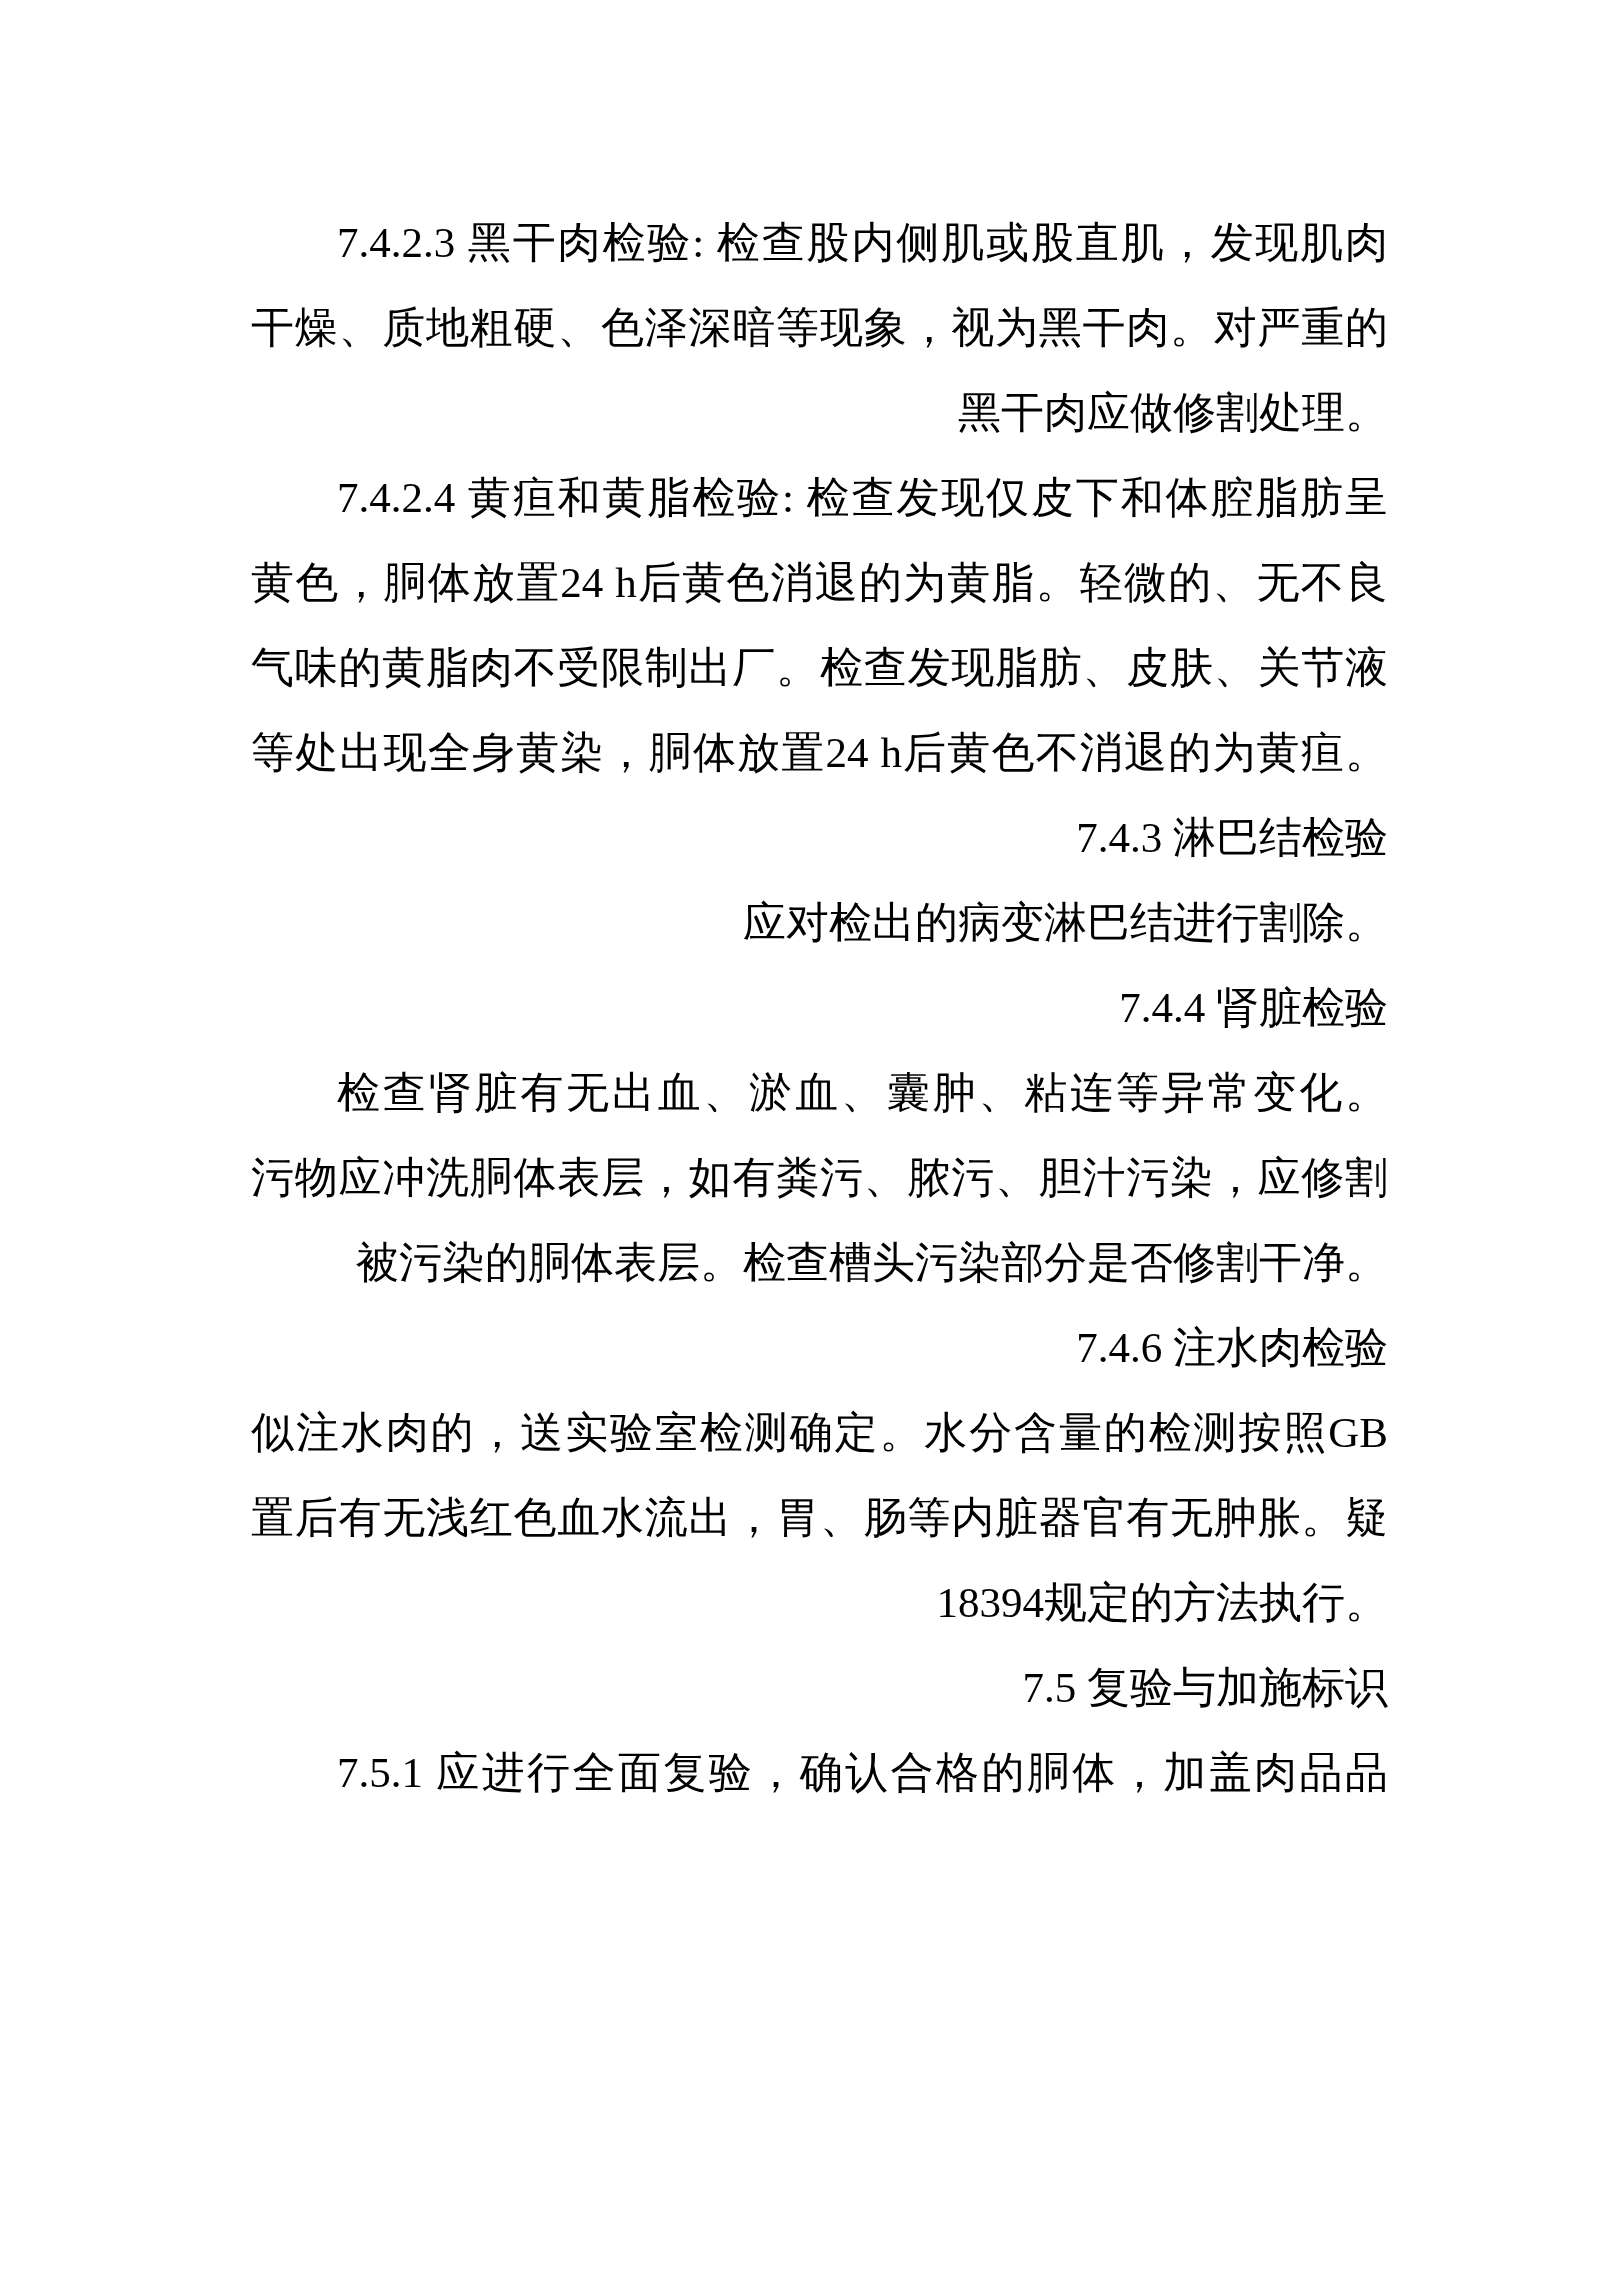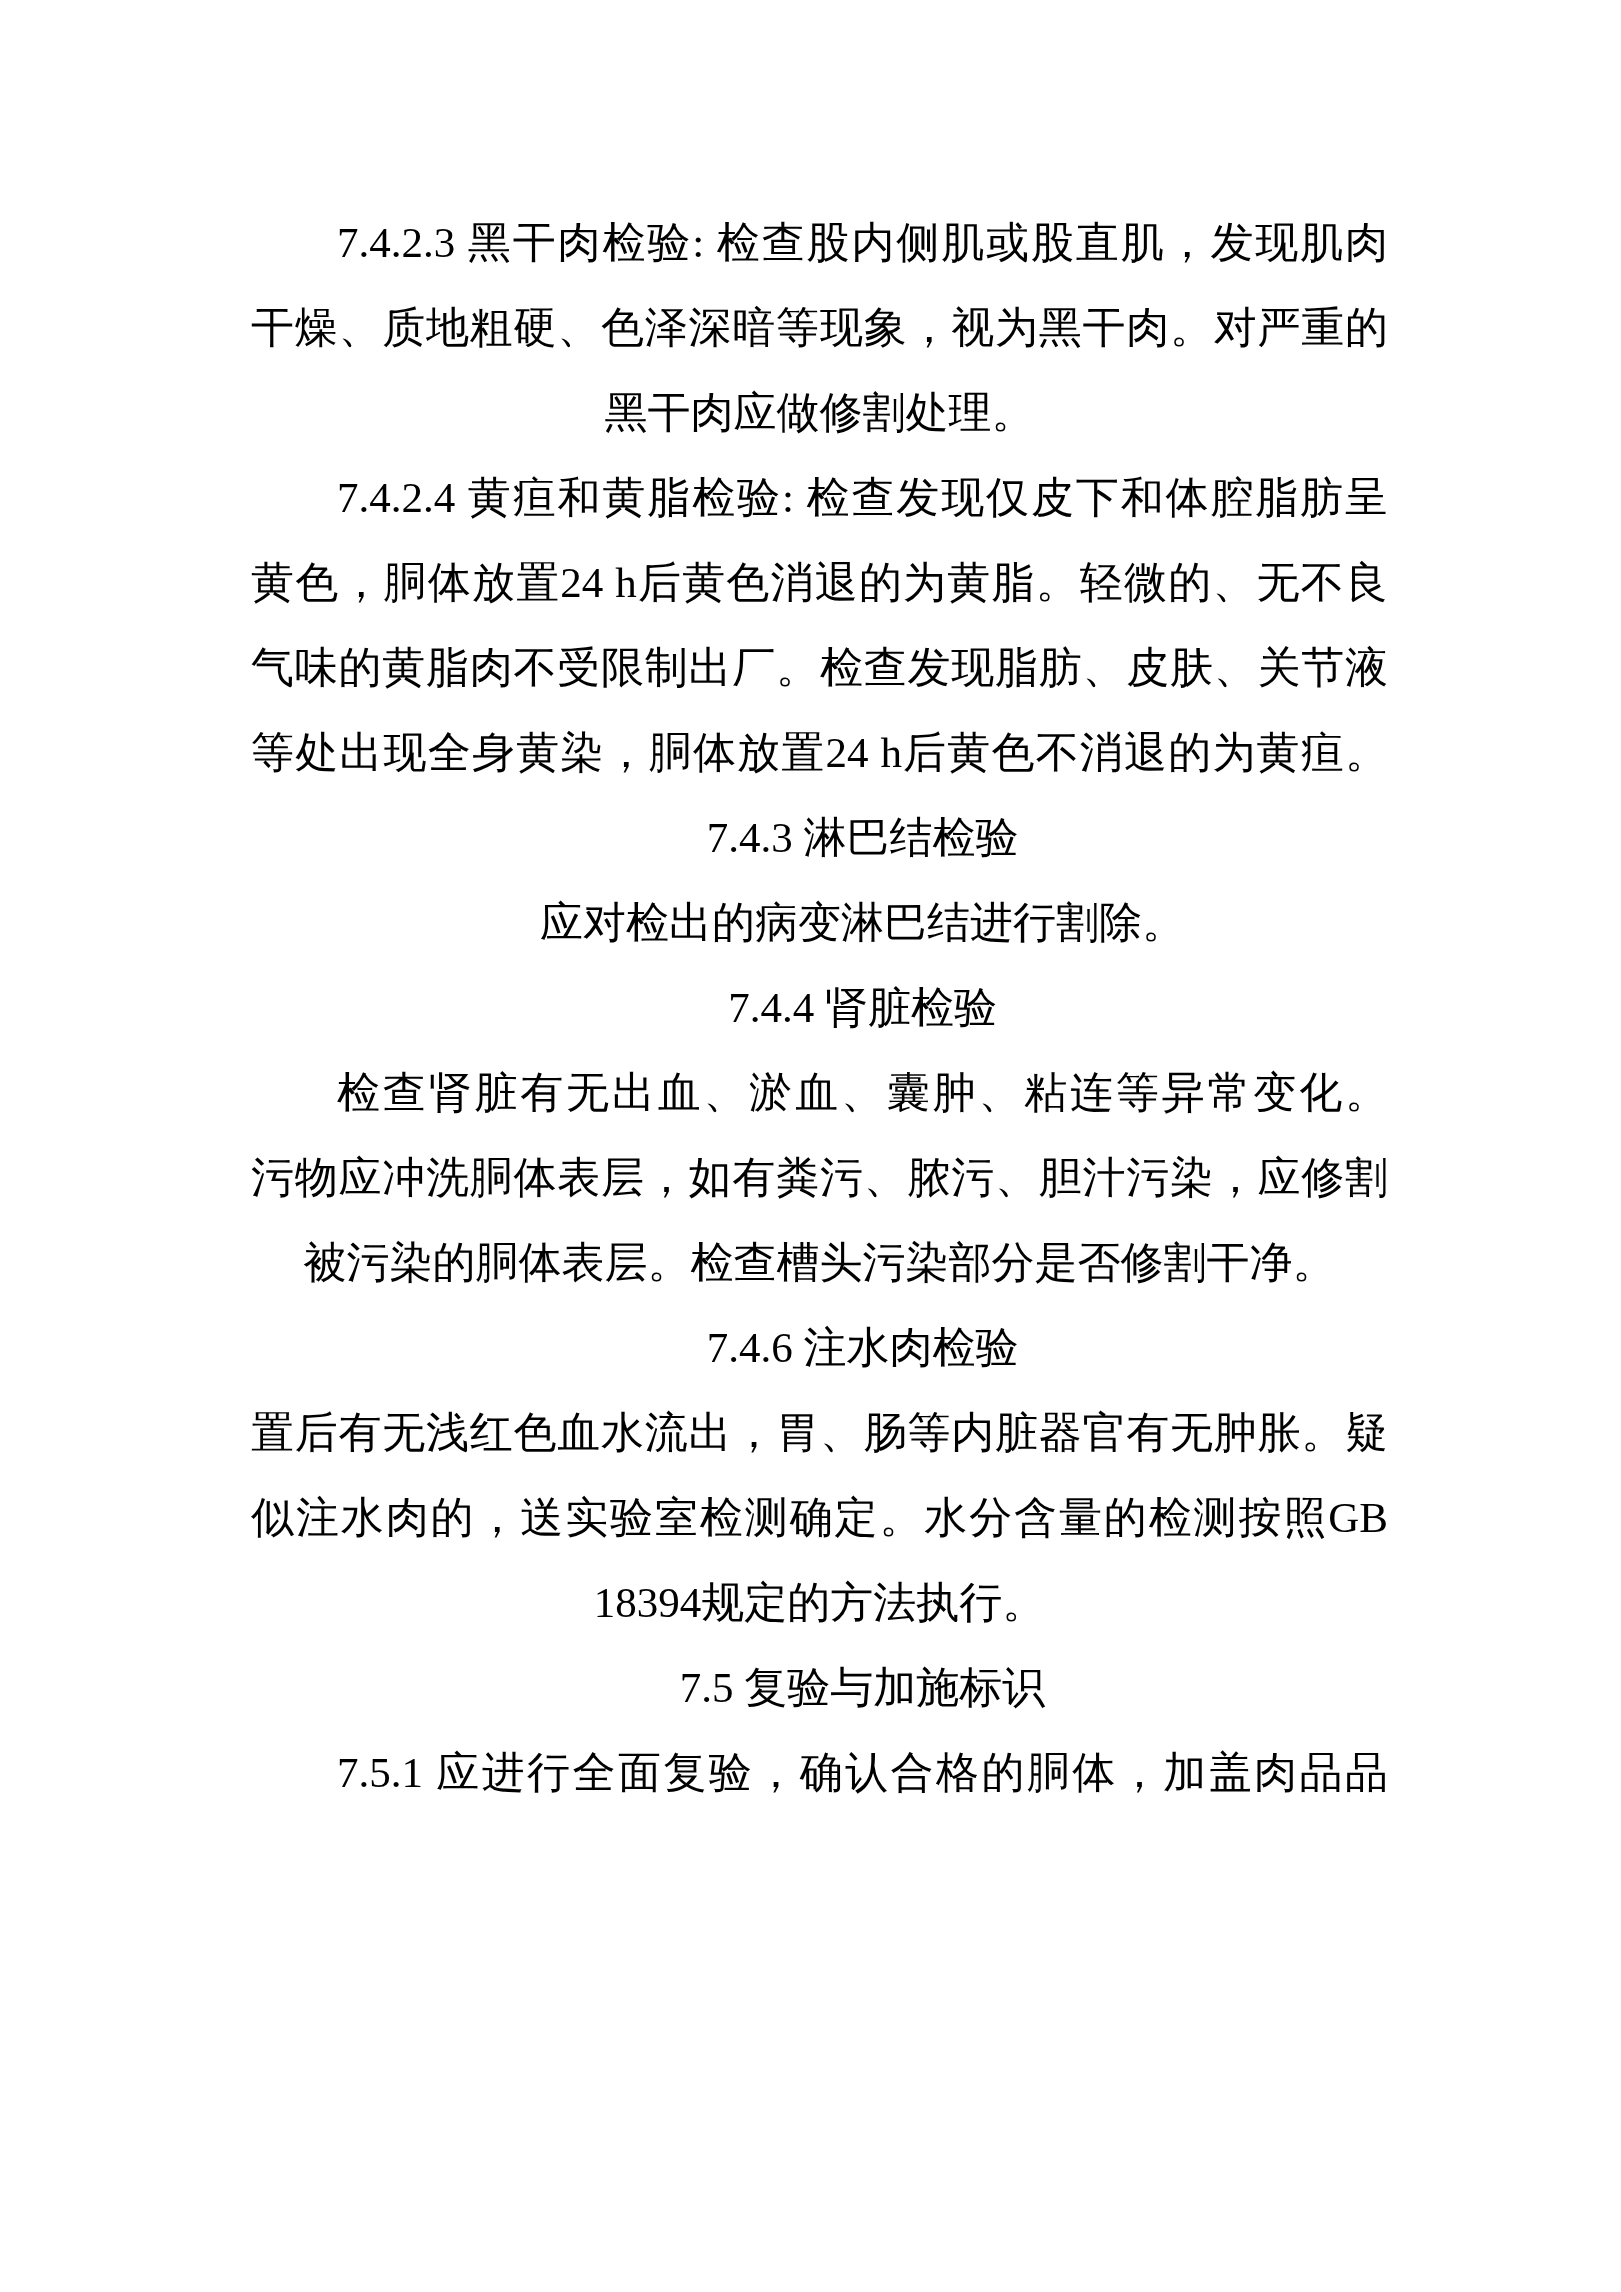--- a/index.html
+++ b/index.html
@@ -19,21 +19,21 @@
   .doc-body {
     position: absolute;
     left: 251px;
     top: 200px;
     width: 1137px;
   }
   .line {
     height: 85px;
     line-height: 85px;
     font-size: 43px;
-    text-align: center;
+    text-align: right;
     color: #000000;
   }
   .line.indent {
     padding-left: 86px;
   }
   .line.stretch {
     text-align: justify;
     text-align-last: justify;
   }
   .line.heading {
@@ -63,21 +63,21 @@
       <div class="line stretch">黄色，胴体放置24 h后黄色消退的为黄脂。轻微的、无不良</div>
       <div class="line stretch">气味的黄脂肉不受限制出厂。检查发现脂肪、皮肤、关节液</div>
       <div class="line stretch">等处出现全身黄染，胴体放置24 h后黄色不消退的为黄疸。</div>
       <div class="line heading indent">7.4.3 淋巴结检验</div>
       <div class="line indent">应对检出的病变淋巴结进行割除。</div>
       <div class="line heading indent">7.4.4 肾脏检验</div>
       <div class="line indent stretch">检查肾脏有无出血、淤血、囊肿、粘连等异常变化。</div>
       <div class="line stretch">污物应冲洗胴体表层，如有粪污、脓污、胆汁污染，应修割</div>
       <div class="line">被污染的胴体表层。检查槽头污染部分是否修割干净。</div>
       <div class="line heading indent">7.4.6 注水肉检验</div>
+      <div class="line stretch">似注水肉的，送实验室检测确定。水分含量的检测按照GB</div>
       <div class="line stretch">置后有无浅红色血水流出，胃、肠等内脏器官有无肿胀。疑</div>
-      <div class="line stretch">似注水肉的，送实验室检测确定。水分含量的检测按照GB</div>
       <div class="line">18394规定的方法执行。</div>
       <div class="line heading indent">7.5 复验与加施标识</div>
       <div class="line indent stretch">7.5.1 应进行全面复验，确认合格的胴体，加盖肉品品</div>
     </div>
   <div class="page-number">8</div>
 </div>
 
 
 </body></html>

